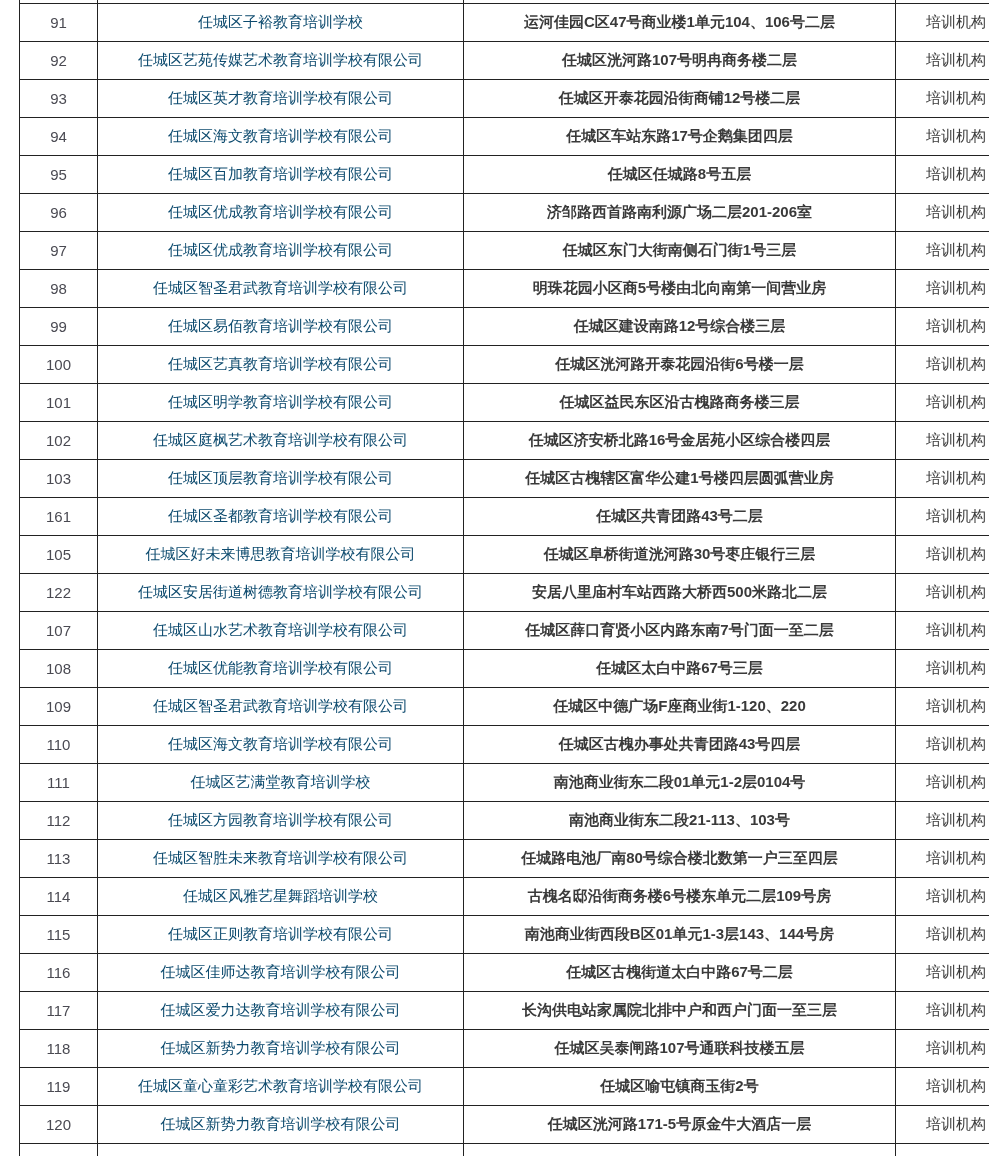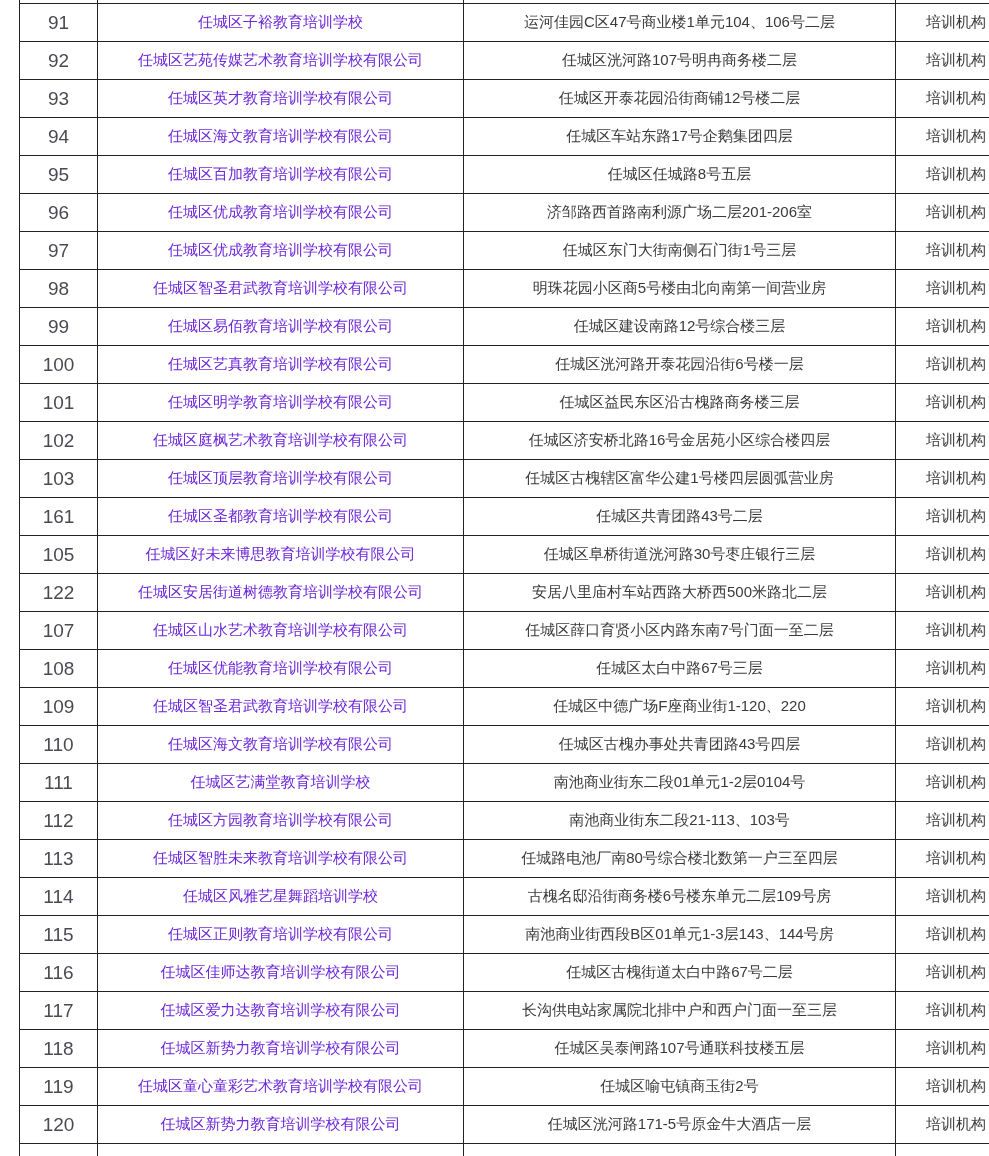--- a/index.html
+++ b/index.html
@@ -30,23 +30,23 @@
   }
   table.roster td {
     border: 1px solid #222222;
     height: 37px;
     padding: 0 4px;
     text-align: center;
     vertical-align: middle;
     overflow: hidden;
     white-space: nowrap;
   }
-  td.col-no    { width: 69px;  color: #4a4a52; font-size: 19px; }
-  td.col-name  { width: 357px; color: #6d28d9; font-size: 15px; }
-  td.col-addr  { width: 423px; color: #3a3a3a; font-size: 15px; }
+  td.col-no    { width: 69px;  color: #4a4a52; font-size: 15px; }
+  td.col-name  { width: 357px; color: #0c4a6e; font-size: 15px; }
+  td.col-addr  { width: 423px; color: #3a3a3a; font-size: 15px; font-weight: bold; }
   td.col-cat   { width: 112px; color: #3a3a3a; font-size: 15px; }
   tr.partial-top td    { height: 37px; }
   tr.partial-bottom td { height: 20px; }
 </style>
 </head>
 <body>
 
 <div class="page">
   <div class="table-wrap">
     <table class="roster">

